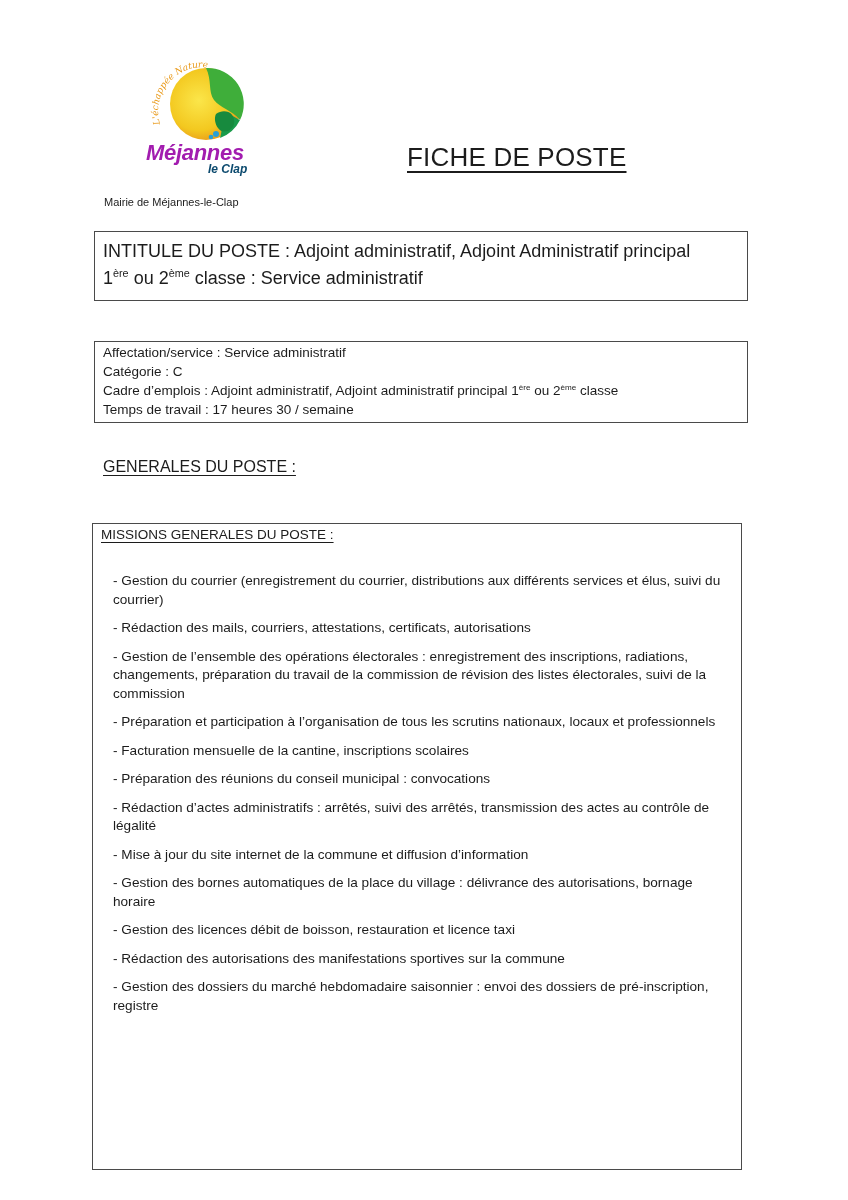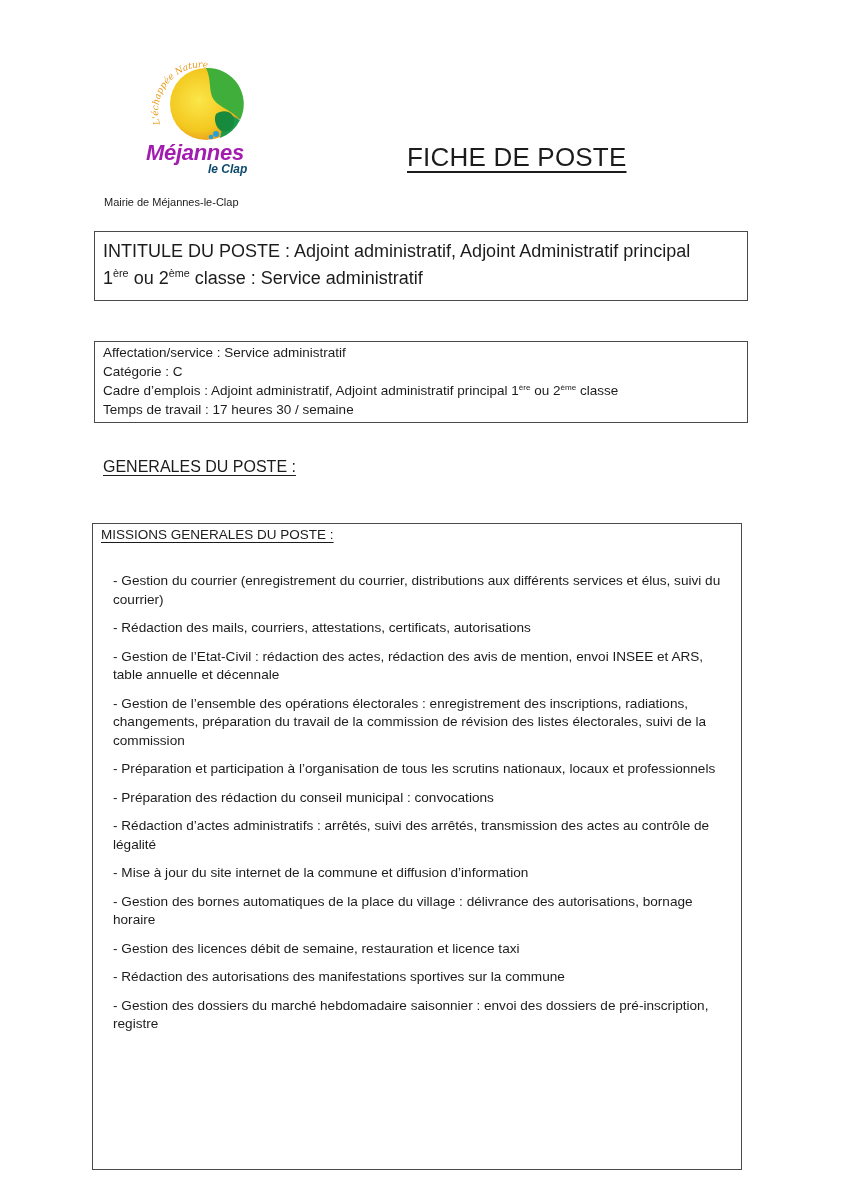--- a/index.html
+++ b/index.html
@@ -71,24 +71,24 @@
   </div>
 </div>
 
 <div class="abs desc-heading">GENERALES DU POSTE :</div>
 
 <div id="box-missions" class="abs box">
   <div class="missions-heading">MISSIONS GENERALES DU POSTE :</div>
   <ul class="missions-list">
     <li>- Gestion du courrier (enregistrement du courrier, distributions aux différents services et élus, suivi du courrier)</li>
     <li>- Rédaction des mails, courriers, attestations, certificats, autorisations</li>
-    <li>- Gestion de l’Etat-Civil : rédaction des actes, rédaction des avis de mention, envoi INSEE et ARS, table annuelle et décennale</li>
     <li>- Gestion de l’ensemble des opérations électorales : enregistrement des inscriptions, radiations, changements, préparation du travail de la commission de révision des listes électorales, suivi de la commission</li>
     <li>- Préparation et participation à l’organisation de tous les scrutins nationaux, locaux et professionnels</li>
-    <li>- Préparation des rédaction du conseil municipal : convocations</li>
+    <li>- Facturation mensuelle de la cantine, inscriptions scolaires</li>
+    <li>- Préparation des réunions du conseil municipal : convocations</li>
     <li>- Rédaction d’actes administratifs : arrêtés, suivi des arrêtés, transmission des actes au contrôle de légalité</li>
     <li>- Mise à jour du site internet de la commune et diffusion d’information</li>
     <li>- Gestion des bornes automatiques de la place du village : délivrance des autorisations, bornage horaire</li>
-    <li>- Gestion des licences débit de semaine, restauration et licence taxi</li>
+    <li>- Gestion des licences débit de boisson, restauration et licence taxi</li>
     <li>- Rédaction des autorisations des manifestations sportives sur la commune</li>
     <li>- Gestion des dossiers du marché hebdomadaire saisonnier : envoi des dossiers de pré-inscription, registre</li>
   </ul>
 </div>
 
 </body></html>

